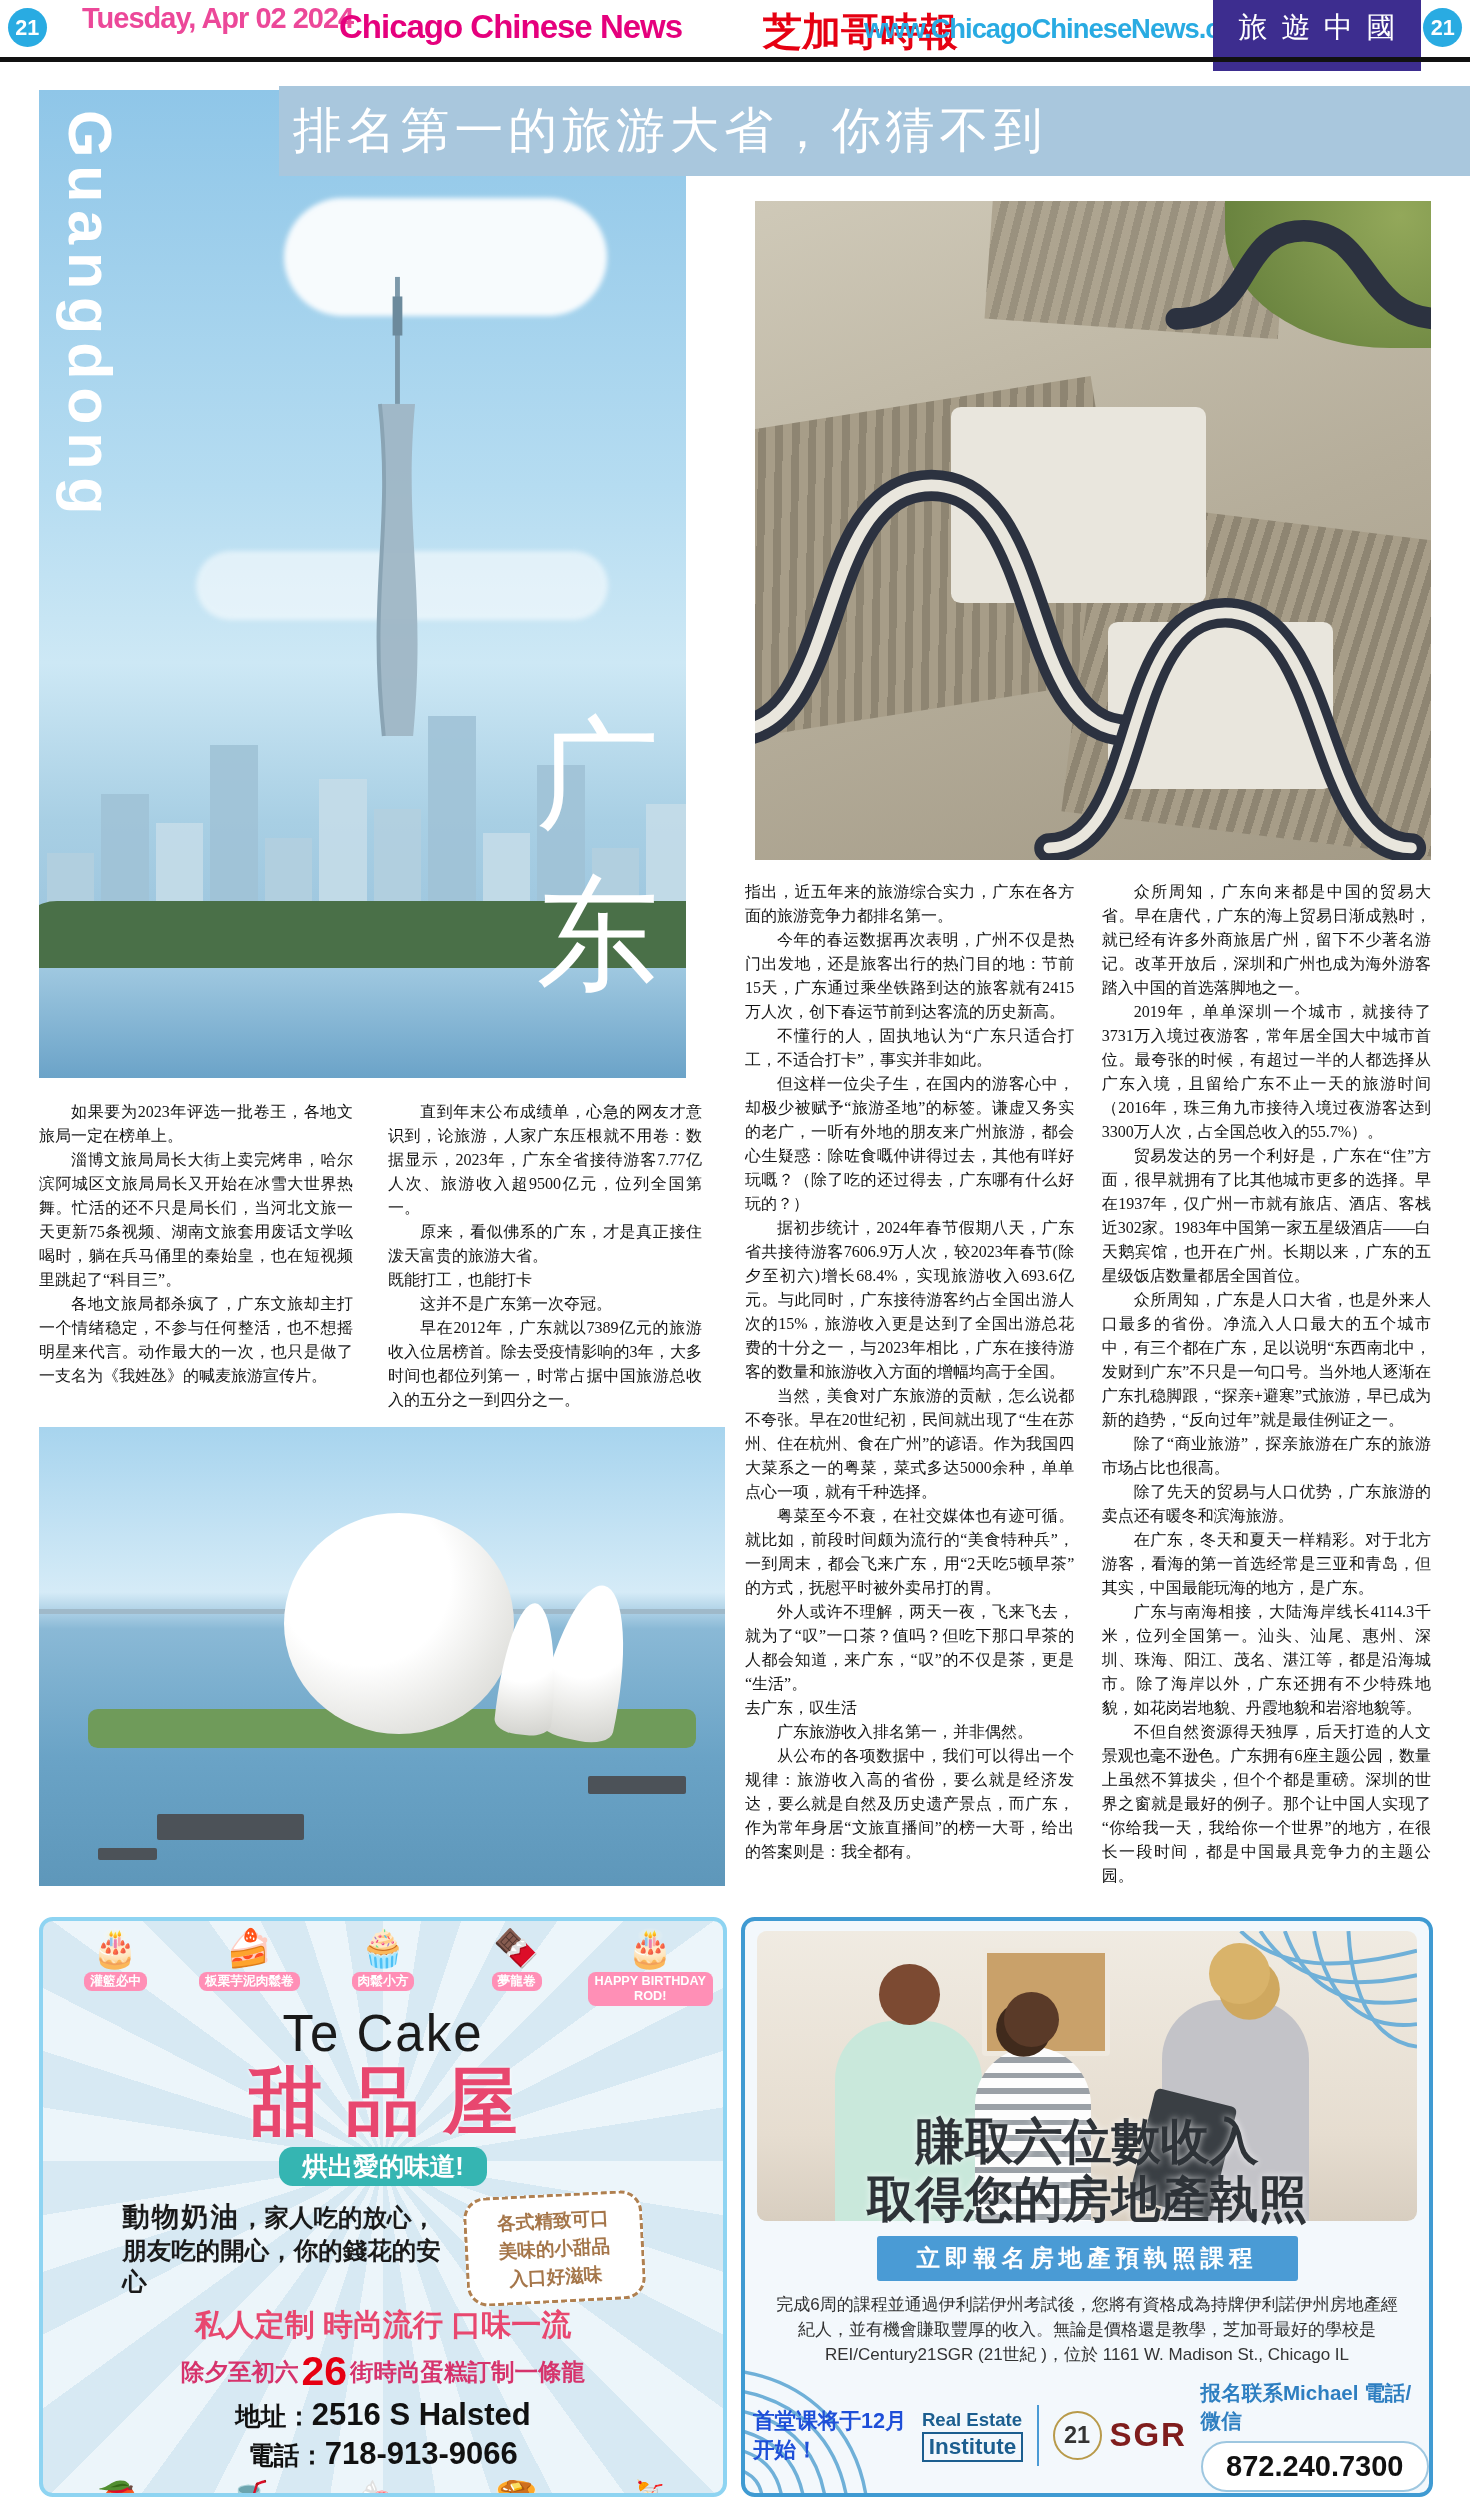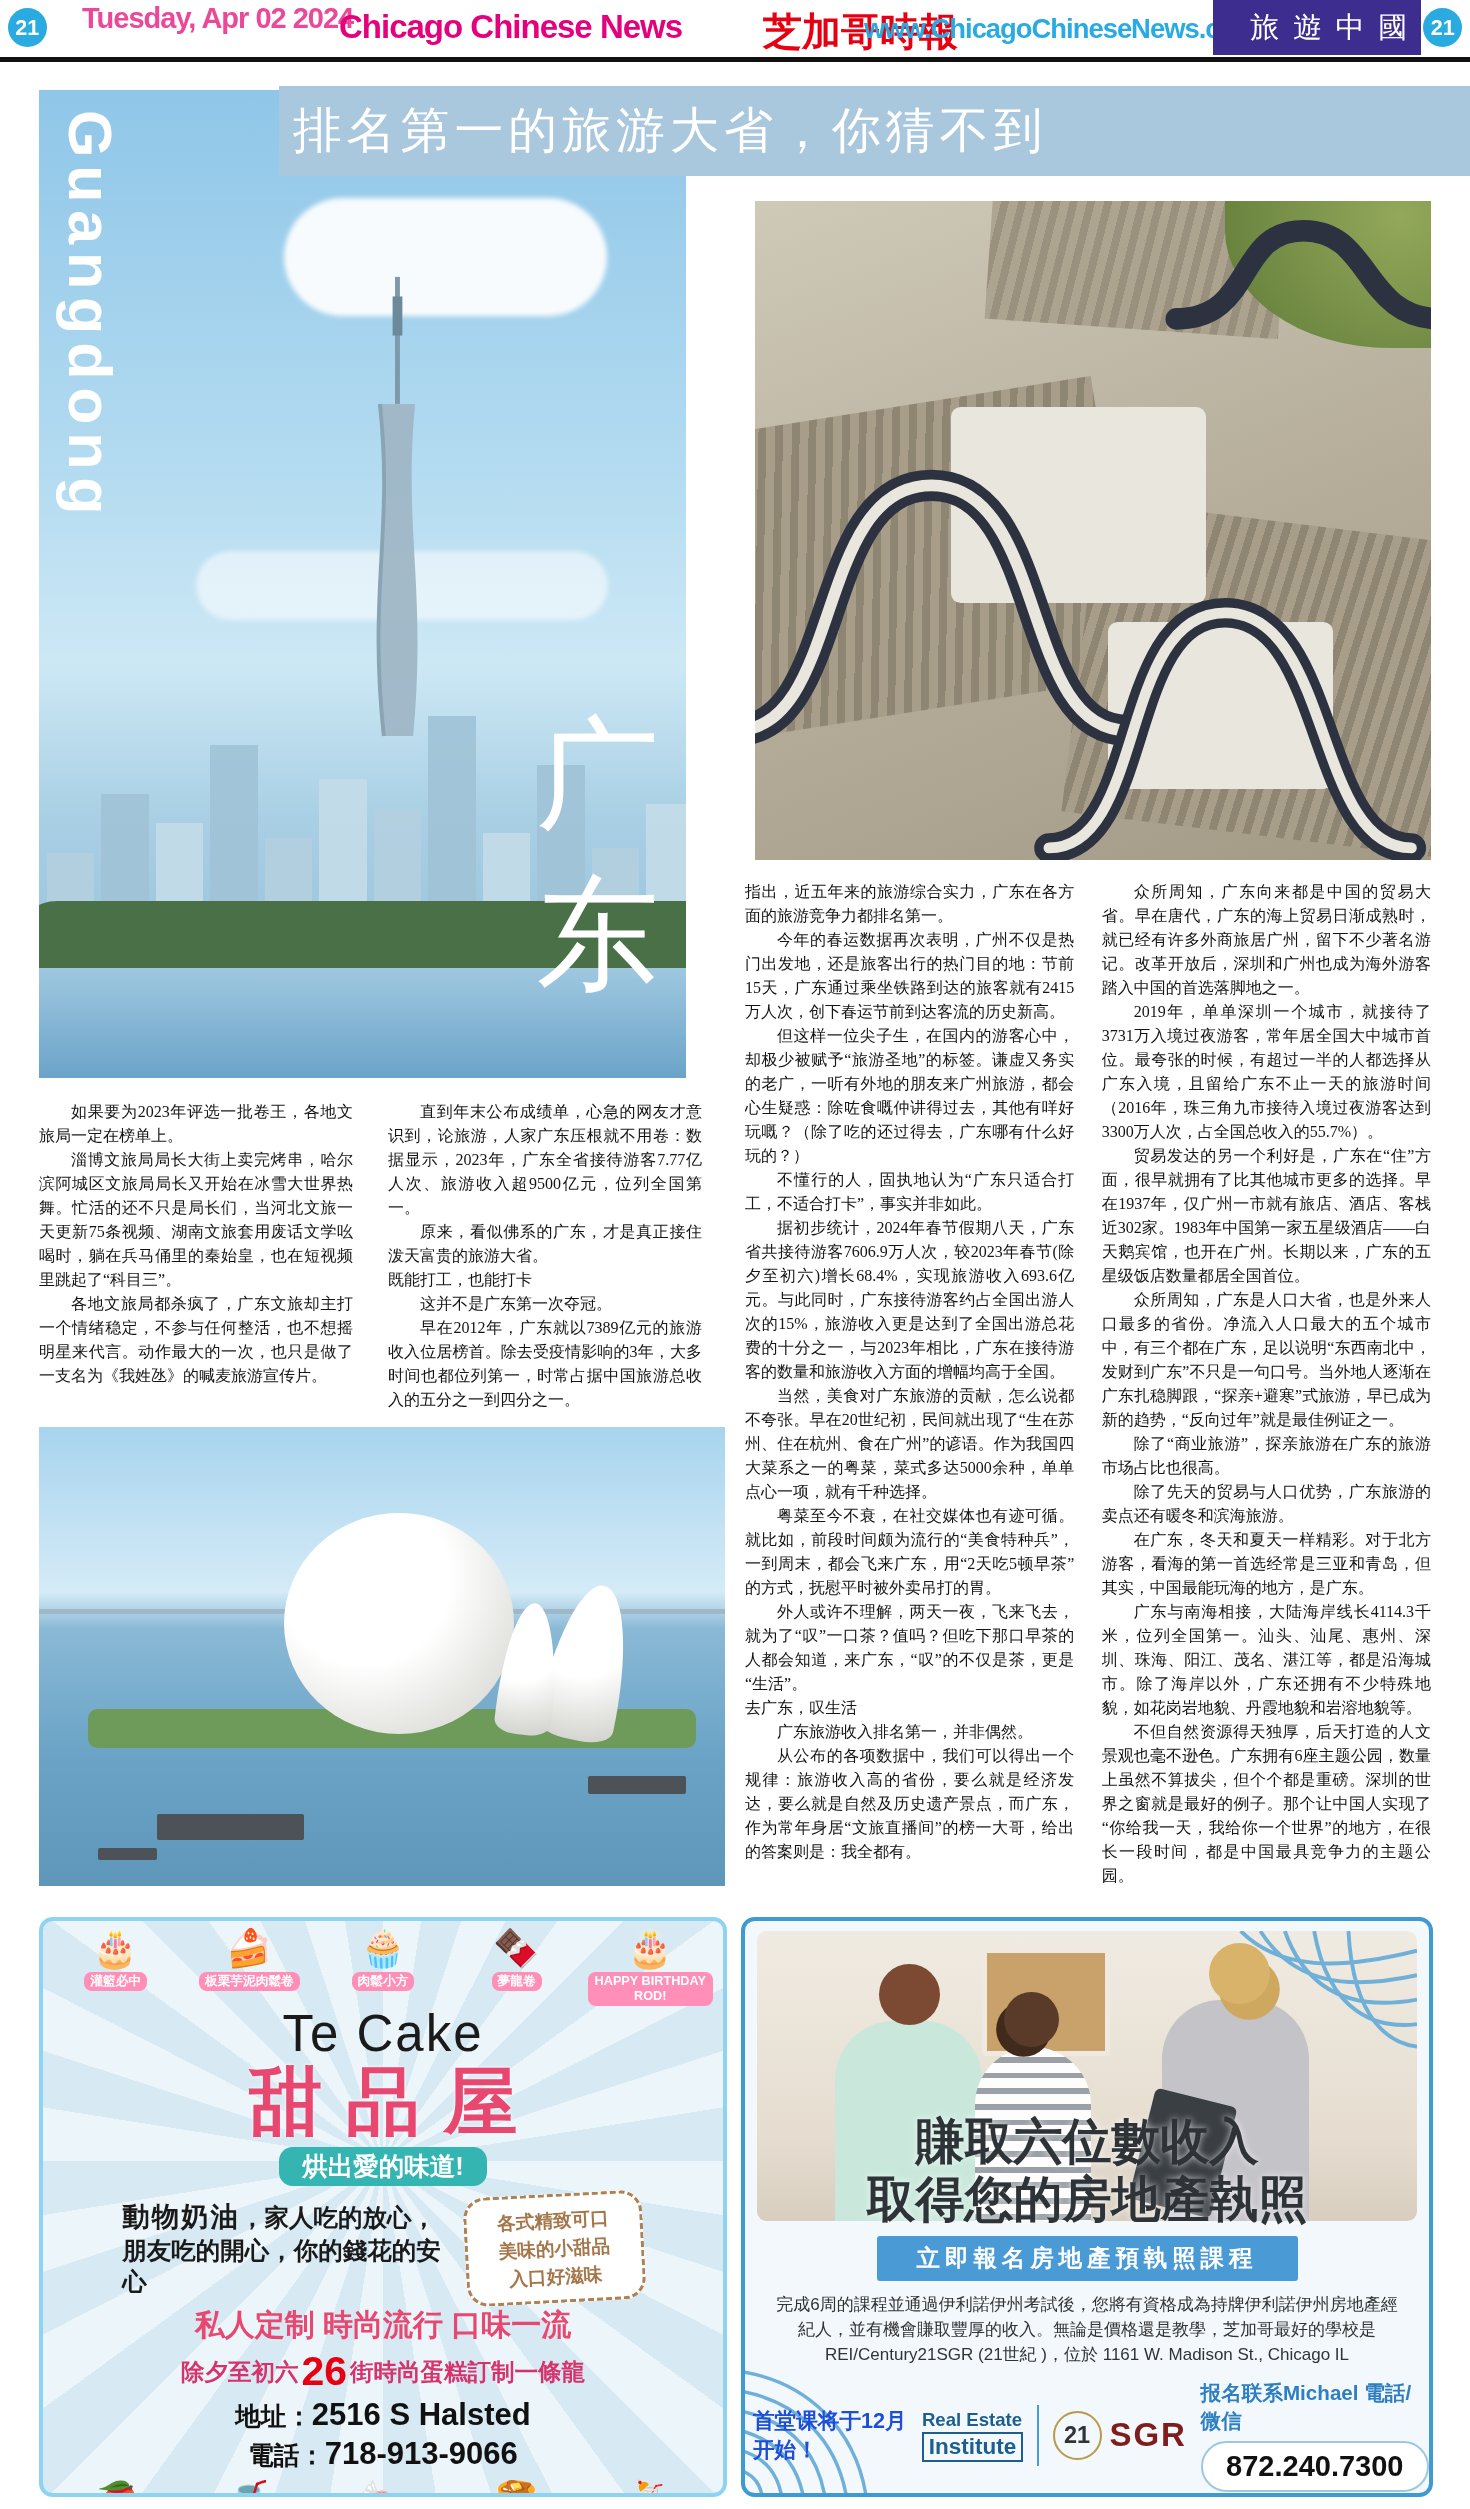--- a/index.html
+++ b/index.html
@@ -8,22 +8,22 @@
 
   
   .header{position:absolute;left:0;top:0;width:1470px;height:55px;background:#fff;}
   .pg-circle{position:absolute;top:7.8px;width:39px;height:39px;border-radius:50%;background:#29abe2;
              color:#fff;font:bold 21.6px/39px "Liberation Sans",sans-serif;text-align:center;}
   .pg-circle.left{left:7.8px}.pg-circle.right{right:7.8px}
   .h-date{position:absolute;left:82px;top:2px;font:bold 29px "Liberation Sans",sans-serif;color:#ec4899;letter-spacing:-1px;}
   .h-brand-en{position:absolute;left:339px;top:7.8px;font:bold 33px "Liberation Sans",sans-serif;color:#e5007d;letter-spacing:-1px;}
   .h-brand-zh{position:absolute;left:763px;top:4.9px;font:bold 39px "Liberation Sans",sans-serif;color:#e60012;}
   .h-site{position:absolute;left:864px;top:12.7px;font:bold 27.4px "Liberation Sans",sans-serif;color:#29abe2;letter-spacing:-1px;}
-  .h-section{position:absolute;left:1213px;top:0;width:208px;height:55px;background:#3d2d8f;color:#fff;
-             font:29px/55px "Liberation Serif",serif;text-align:right;letter-spacing:13.7px;text-indent:13.7px;}
+  .h-section{position:absolute;left:1213px;top:0;width:208px;height:71px;background:#3d2d8f;color:#fff;
+             font:29px/55px "Liberation Serif",serif;text-align:center;letter-spacing:13.7px;text-indent:13.7px;}
   .rule{position:absolute;left:0;top:57px;width:1470px;height:4.9px;background:#111;}
 
   
   .band{position:absolute;left:279px;top:86px;width:1191px;height:90px;background:#a9c7dd;z-index:5;}
   .band h1{margin:0;color:#fff;font-weight:normal;font-family:"Liberation Serif",serif;
            font-size:49px;line-height:90px;letter-spacing:4.9px;padding-left:13.7px;white-space:nowrap;}
 
   
   .photo-gz{position:absolute;left:39px;top:90px;width:647px;height:988px;overflow:hidden;
             background:linear-gradient(180deg,#8fc6e8 0%,#b5dcf1 40%,#cde8f5 58%,#a8cfe4 74%,#8fb9d6 100%);}
@@ -208,22 +208,22 @@
       <path d="M-20,540 C90,540 60,290 180,290 C300,290 270,540 380,540" fill="none" stroke="#e9e6dd" stroke-width="12" stroke-linecap="round"></path>
       <path d="M300,660 C400,660 370,420 480,420 C590,420 570,660 670,660" fill="none" stroke="#2c3240" stroke-width="30" stroke-linecap="round"></path>
       <path d="M300,660 C400,660 370,420 480,420 C590,420 570,660 670,660" fill="none" stroke="#e9e6dd" stroke-width="11" stroke-linecap="round"></path>
       <path d="M430,120 C510,120 490,30 560,30 C630,30 620,120 700,120" fill="none" stroke="#2c3240" stroke-width="22" stroke-linecap="round"></path>
     </svg>
   </div>
 
   <div class="text-col text-right">
       <p class="para cont">指出，近五年来的旅游综合实力，广东在各方面的旅游竞争力都排名第一。</p>
       <p class="para">今年的春运数据再次表明，广州不仅是热门出发地，还是旅客出行的热门目的地：节前15天，广东通过乘坐铁路到达的旅客就有2415万人次，创下春运节前到达客流的历史新高。</p>
+      <p class="para">不懂行的人，固执地认为“广东只适合打工，不适合打卡”，事实并非如此。</p>
       <p class="para">但这样一位尖子生，在国内的游客心中，却极少被赋予“旅游圣地”的标签。谦虚又务实的老广，一听有外地的朋友来广州旅游，都会心生疑惑：除咗食嘅仲讲得过去，其他有咩好玩嘅？（除了吃的还过得去，广东哪有什么好玩的？）</p>
-      <p class="para">不懂行的人，固执地认为“广东只适合打工，不适合打卡”，事实并非如此。</p>
       <p class="para">据初步统计，2024年春节假期八天，广东省共接待游客7606.9万人次，较2023年春节(除夕至初六)增长68.4%，实现旅游收入693.6亿元。与此同时，广东接待游客约占全国出游人次的15%，旅游收入更是达到了全国出游总花费的十分之一，与2023年相比，广东在接待游客的数量和旅游收入方面的增幅均高于全国。</p>
       <p class="para">当然，美食对广东旅游的贡献，怎么说都不夸张。早在20世纪初，民间就出现了“生在苏州、住在杭州、食在广州”的谚语。作为我国四大菜系之一的粤菜，菜式多达5000余种，单单点心一项，就有千种选择。</p>
       <p class="para">粤菜至今不衰，在社交媒体也有迹可循。就比如，前段时间颇为流行的“美食特种兵”，一到周末，都会飞来广东，用“2天吃5顿早茶”的方式，抚慰平时被外卖吊打的胃。</p>
       <p class="para">外人或许不理解，两天一夜，飞来飞去，就为了“叹”一口茶？值吗？但吃下那口早茶的人都会知道，来广东，“叹”的不仅是茶，更是“生活”。</p>
       <p class="para sub">去广东，叹生活</p>
       <p class="para">广东旅游收入排名第一，并非偶然。</p>
       <p class="para">从公布的各项数据中，我们可以得出一个规律：旅游收入高的省份，要么就是经济发达，要么就是自然及历史遗产景点，而广东，作为常年身居“文旅直播间”的榜一大哥，给出的答案则是：我全都有。</p>
       <p class="para">众所周知，广东向来都是中国的贸易大省。早在唐代，广东的海上贸易日渐成熟时，就已经有许多外商旅居广州，留下不少著名游记。改革开放后，深圳和广州也成为海外游客踏入中国的首选落脚地之一。</p>
       <p class="para">2019年，单单深圳一个城市，就接待了3731万入境过夜游客，常年居全国大中城市首位。最夸张的时候，有超过一半的人都选择从广东入境，且留给广东不止一天的旅游时间（2016年，珠三角九市接待入境过夜游客达到3300万人次，占全国总收入的55.7%）。</p>
       <p class="para">贸易发达的另一个利好是，广东在“住”方面，很早就拥有了比其他城市更多的选择。早在1937年，仅广州一市就有旅店、酒店、客栈近302家。1983年中国第一家五星级酒店——白天鹅宾馆，也开在广州。长期以来，广东的五星级饭店数量都居全国首位。</p>

